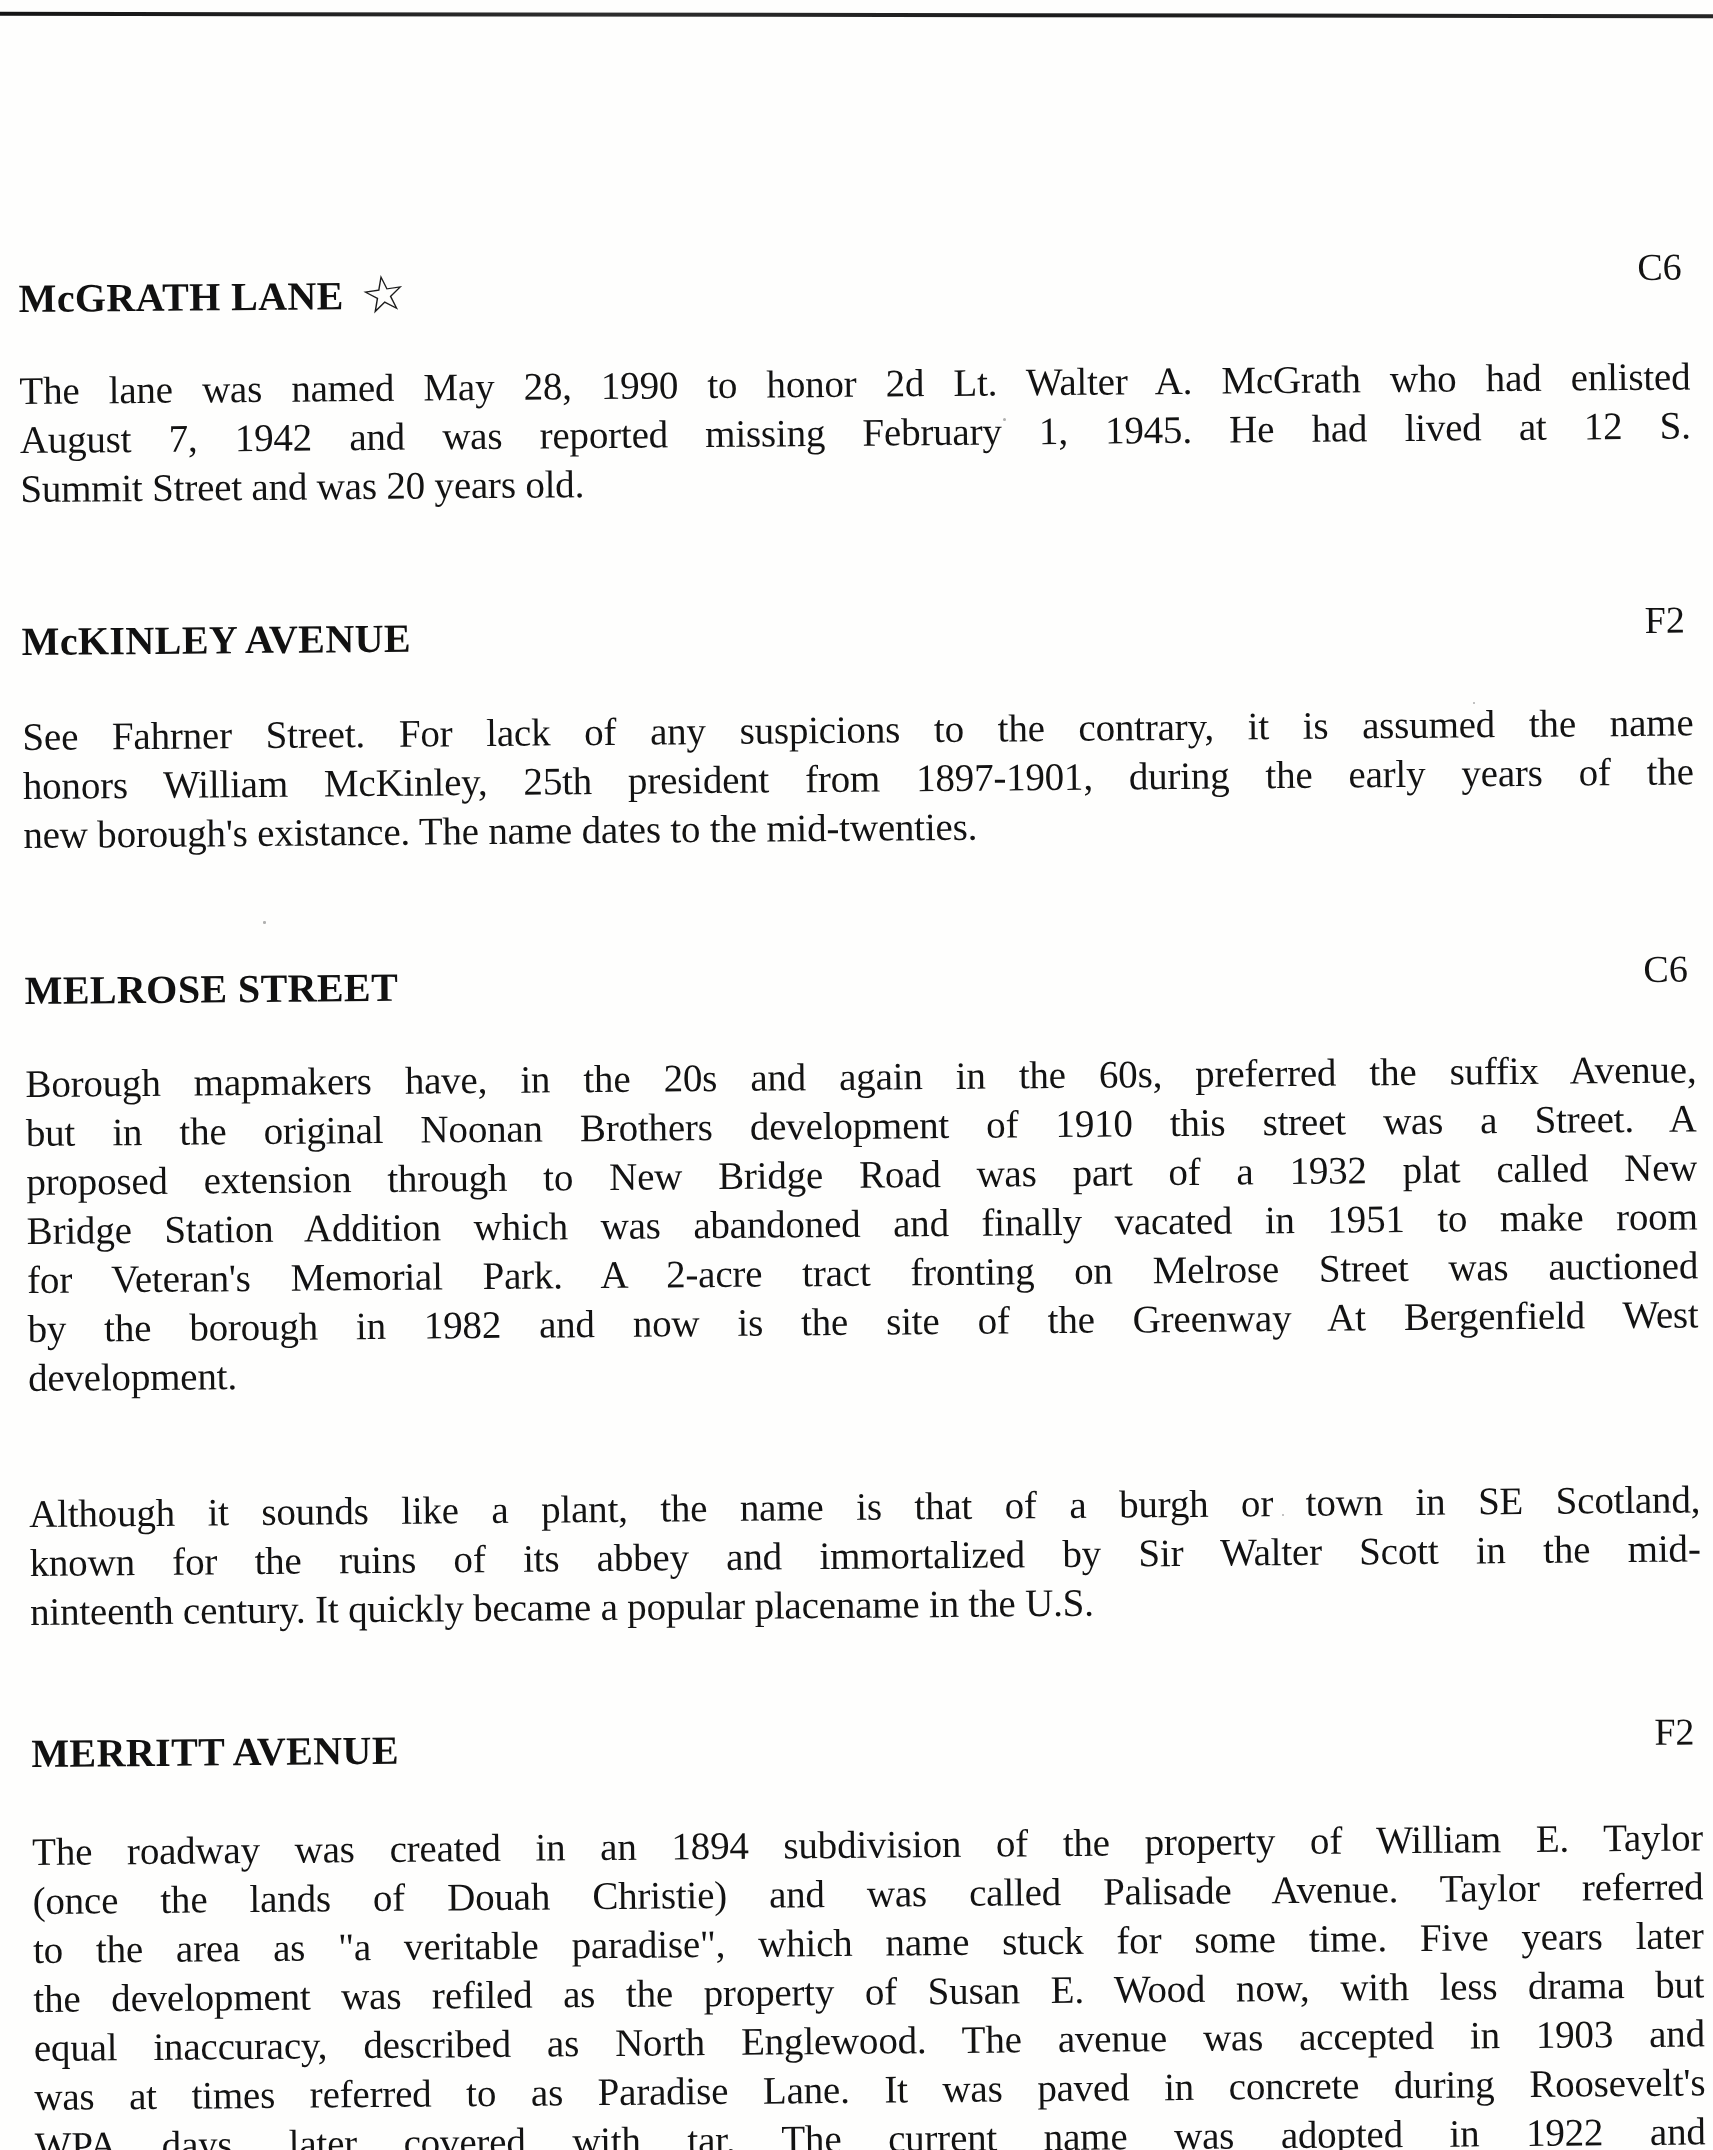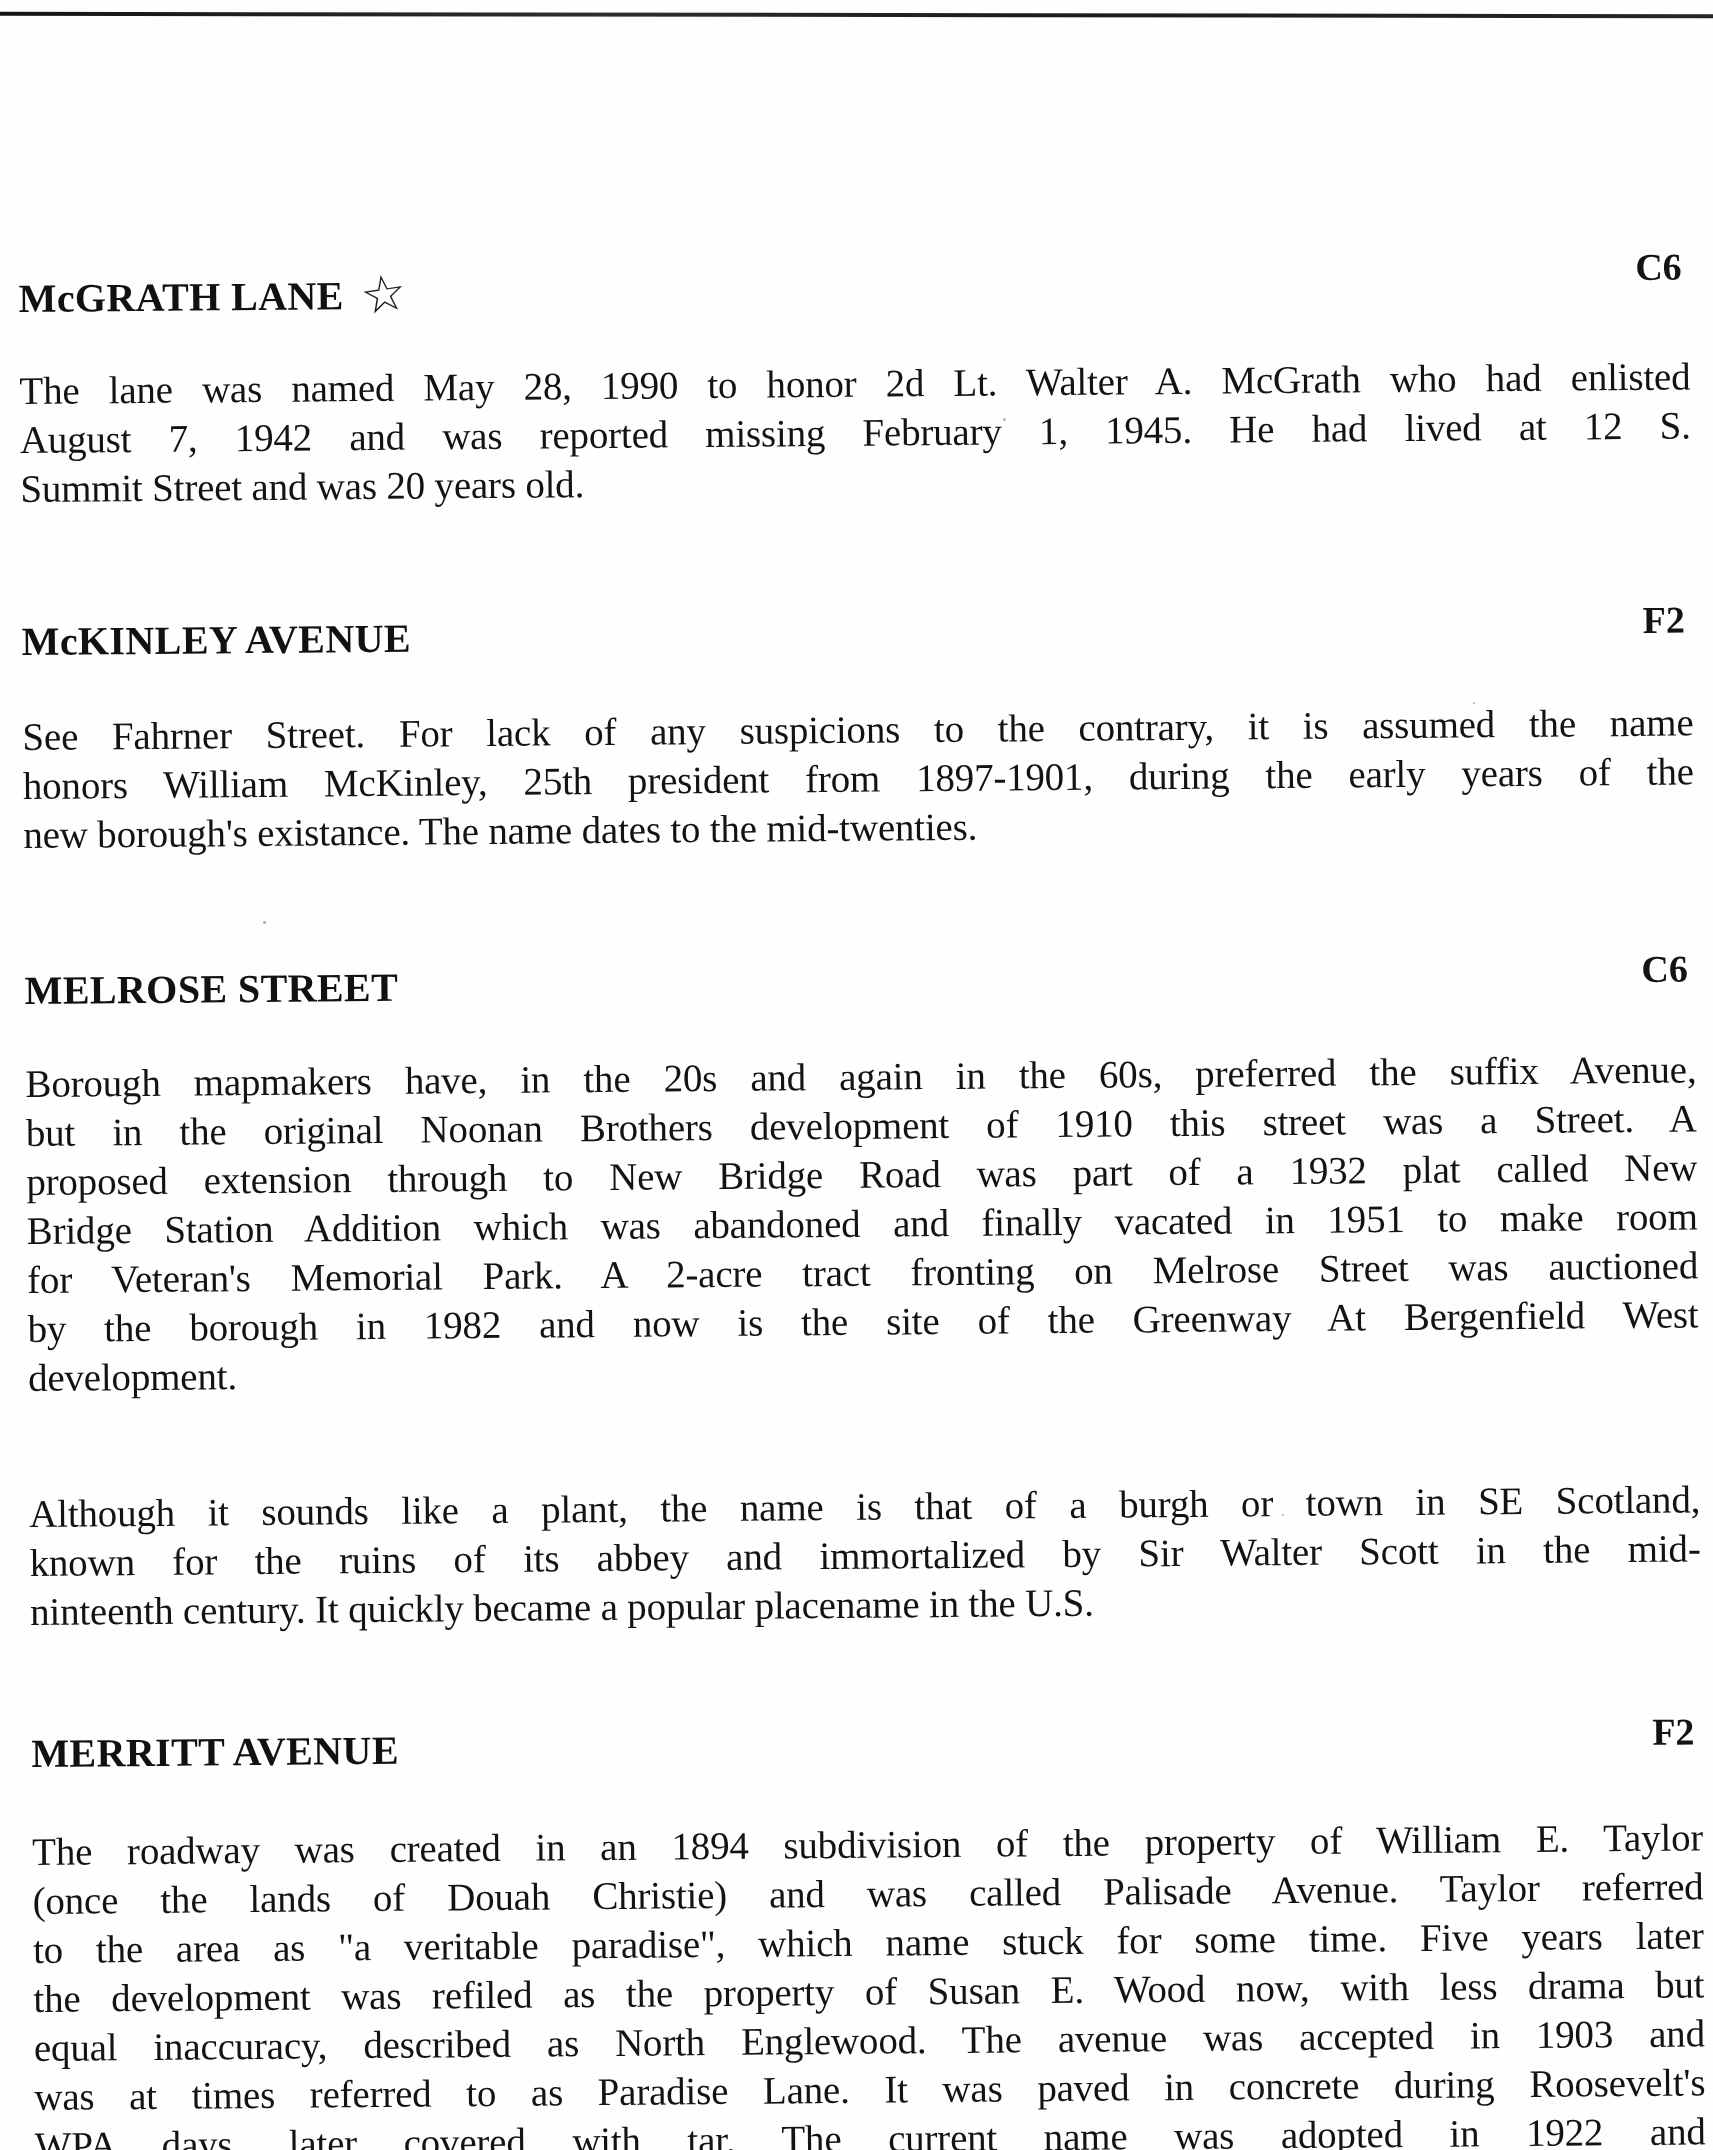--- a/index.html
+++ b/index.html
@@ -61,21 +61,21 @@
     font-weight: 400;
     transform: rotate(-8deg) translateY(2.6px);
     margin-left: 16.3px;
     color: #1b1b1b;
   }
   .page-ref {
     position: absolute;
     right: 7.7px;
     top: -6px;
     font-size: 38px;
-    font-weight: 700;
+    font-weight: 400;
     color: #131313;
   }
   .para {
     font-size: 39px;
     letter-spacing: -0.2px;
     color: #131313;
   }
   .text-line {
     height: 49px;
     line-height: 49px;

